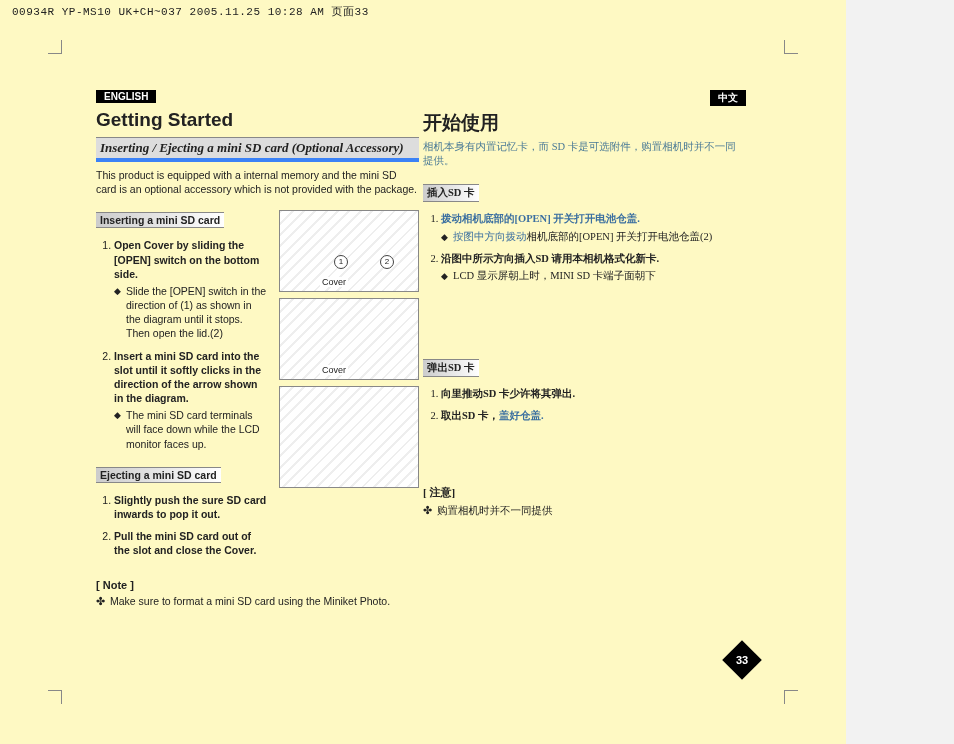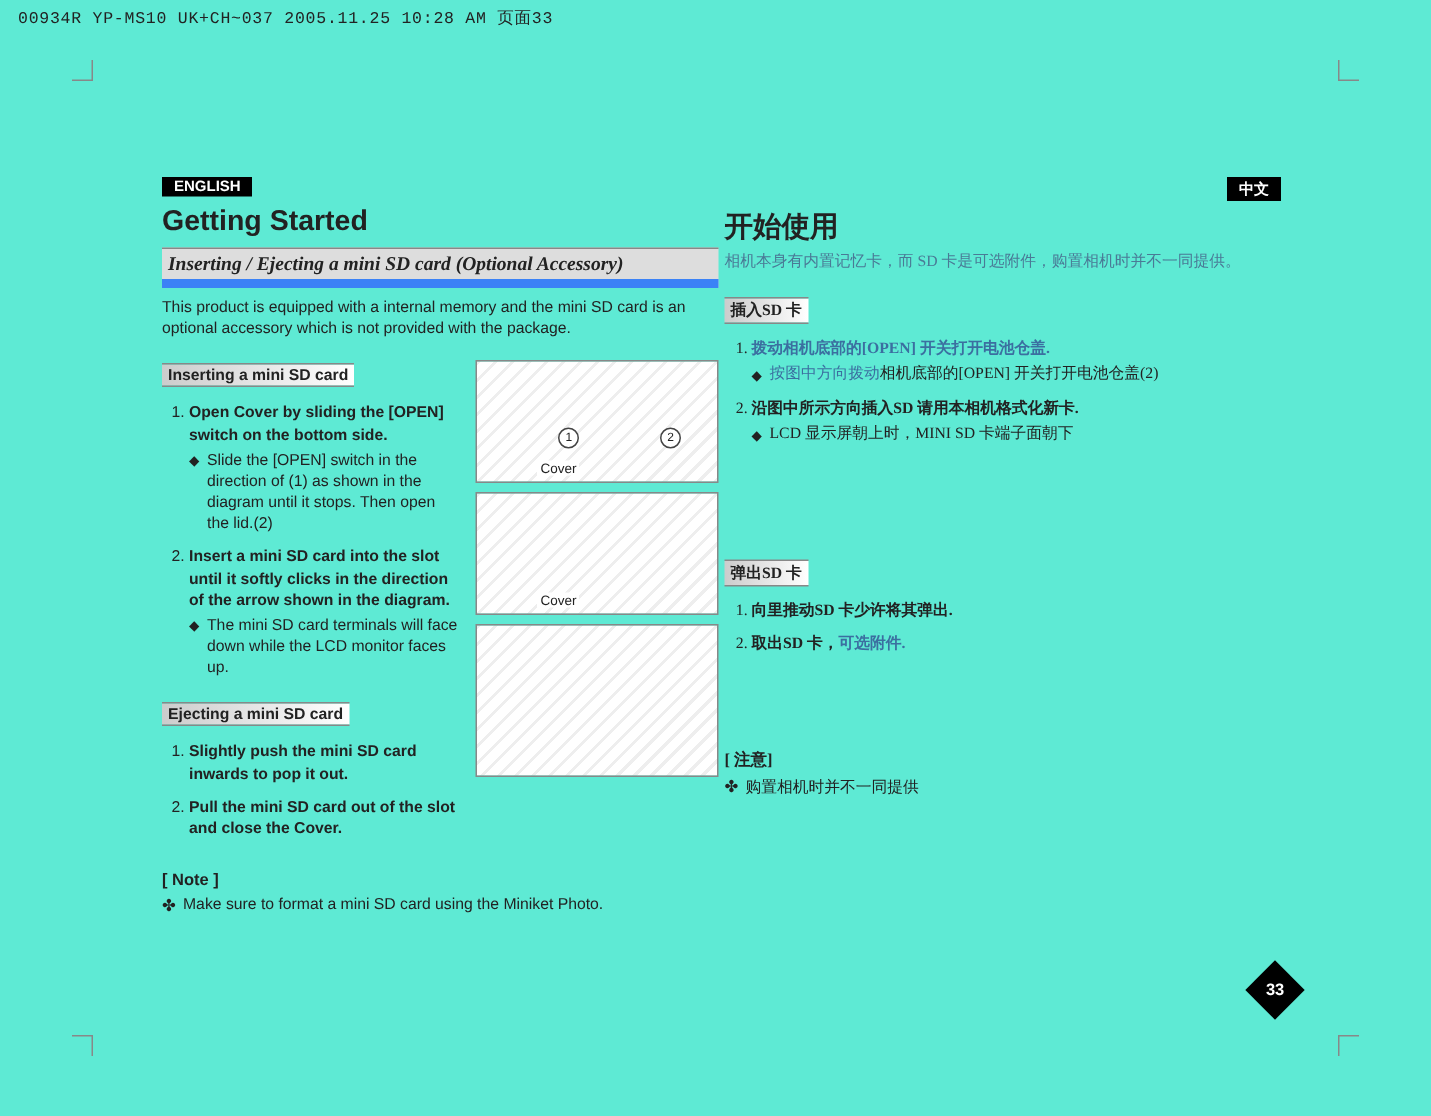--- a/index.html
+++ b/index.html
@@ -4,23 +4,23 @@
 <style>
   body {
     margin: 0;
     padding: 0;
     background: #f2f2f2;
     font-family: Arial, "Microsoft YaHei", sans-serif;
     font-size: 11px;
     color: #222;
   }
   .page {
-    width: 954px;
+    width: 846px;
     height: 744px;
-    background: #5eead4;
+    background: #fef9c3;
     position: relative;
     box-sizing: border-box;
   }
   .header-meta {
     position: absolute;
     top: 4px;
     left: 12px;
     font-family: "Courier New", monospace;
     font-size: 11px;
     letter-spacing: .5px;
@@ -42,25 +42,24 @@
   .crop-mark:before { width:1px; height:14px; }
   .crop-mark:after  { width:14px; height:1px; }
   .crop-mark.tl:before { right:0; top:0 } .crop-mark.tl:after { bottom:0; left:0 }
   .crop-mark.tr:before { left:0; top:0 }  .crop-mark.tr:after { bottom:0; right:0 }
   .crop-mark.bl:before { right:0; bottom:0 } .crop-mark.bl:after { top:0; left:0 }
   .crop-mark.br:before { left:0; bottom:0 }  .crop-mark.br:after { top:0; right:0 }
 
   .content {
     position: absolute;
     top: 90px;
-    left: 108px;
+    left: 96px;
     right: 100px;
     display: flex;
     gap: 4px;
-    margin-top: 28px;
   }
   .col {
     flex: 1;
     min-width: 0;
   }
   .lang-tab {
     display: inline-block;
     padding: 1px 8px;
     font-size: 10px;
     color: #fff;
@@ -73,21 +72,21 @@
   }
   h1.title {
     font-size: 19px;
     font-weight: bold;
     margin: 2px 0 2px 0;
     clear: both;
   }
   .sec-bar {
     background: #ddd;
     border-top: 1px solid #888;
-    border-bottom: 6px solid #3b82f6;
+    border-bottom: 4px solid #3b82f6;
     font-style: italic;
     font-family: "Times New Roman", serif;
     font-size: 13px;
     font-weight: bold;
     padding: 2px 4px;
     margin: 6px 0 6px 0;
   }
   .intro {
     font-size: 10.5px;
     line-height: 1.35;
@@ -216,21 +215,21 @@
             <div class="st-title">Insert a mini SD card into the slot until it softly clicks in the direction of the arrow shown in the diagram.</div>
             <ul class="bullets">
                   <li>The mini SD card terminals will face down while the LCD monitor faces up.</li>
                 </ul>
           </li>
         </ol>
 
         <div class="sub-head">Ejecting a mini SD card</div>
         <ol class="steps">
           <li>
-                <div class="st-title">Slightly push the mini SD card inwards to pop it out.</div>
+                <div class="st-title">Slightly push the sure SD card inwards to pop it out.</div>
               </li>
           <li>
                 <div class="st-title">Pull the mini SD card out of the slot and close the Cover.</div>
               </li>
         </ol>
       </div>
 
       <div class="diagrams">
         <div class="dia">
           <div class="mark1">1</div>
@@ -277,21 +276,21 @@
 
     <div style="height:60px"></div>
 
     <div class="sub-head">弹出SD 卡</div>
     <ol class="steps">
       <li>
             <div class="st-title">向里推动SD 卡少许将其弹出.</div>
           </li>
       <li>
             <div class="st-title">
-        <span>取出SD 卡，</span><span class="blue">可选附件.</span>
+        <span>取出SD 卡，</span><span class="blue">盖好仓盖.</span>
       </div>
           </li>
     </ol>
 
     <div style="height:40px"></div>
 
     <div class="note-title">[ 注意]</div>
     <ul class="note">
       <li>购置相机时并不一同提供</li>
     </ul>

